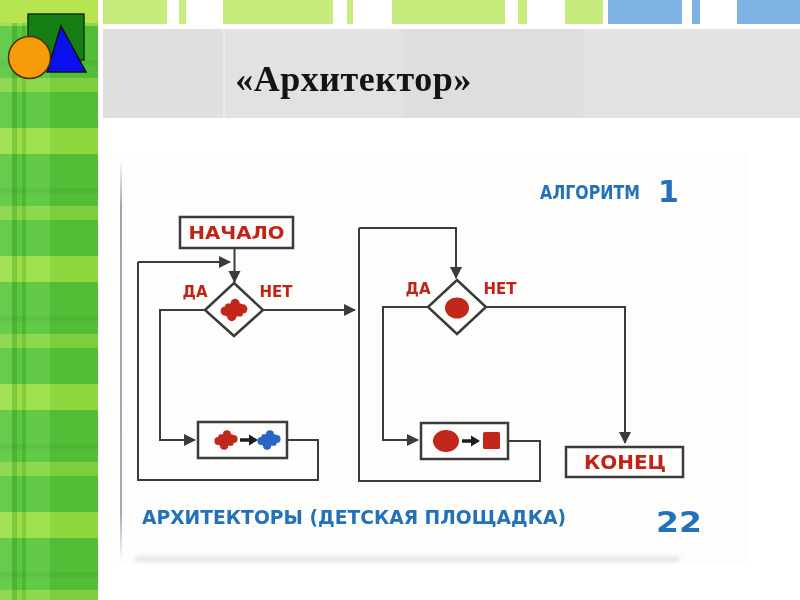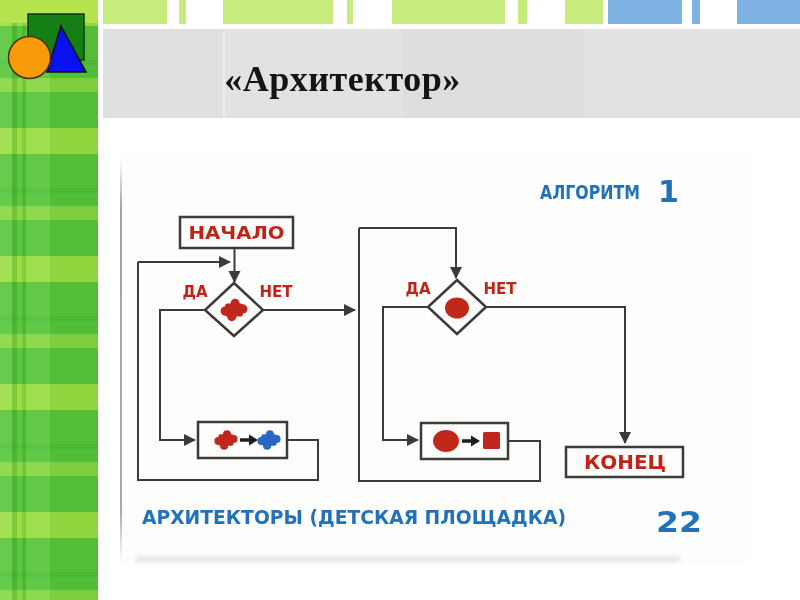--- a/index.html
+++ b/index.html
@@ -21,21 +21,21 @@
   .logo{position:absolute;left:0;top:0;width:110px;height:95px;}
 
   
   .strips{position:absolute;left:0;top:0;width:800px;height:24px;}
   .strip{position:absolute;top:0;height:24px;}
 
   
   .title-bar{position:absolute;left:103px;top:29px;width:697px;height:89px;background:#e2e2e2;
     background-image:linear-gradient(90deg, rgba(0,0,0,0.012) 0 120px, rgba(255,255,255,0.35) 120px 122px,
       rgba(0,0,0,0.0) 122px 300px, rgba(0,0,0,0.02) 300px 480px, rgba(0,0,0,0.0) 480px 100%);}
-  .title{position:absolute;left:89px;top:29px;width:507px;height:100px;display:flex;
+  .title{position:absolute;left:100px;top:29px;width:507px;height:100px;display:flex;
     align-items:center;justify-content:center;font-family:"Liberation Serif","DejaVu Serif",serif;
     font-weight:bold;font-size:36px;color:#141414;letter-spacing:.5px;}
 
   
   .scan{position:absolute;left:118px;top:152px;width:630px;height:412px;background:#fdfdfc;}
   .scan-edge-left{position:absolute;left:120px;top:160px;width:1.5px;height:400px;
     background:linear-gradient(180deg, rgba(150,150,150,0) 0, rgba(140,140,140,0.8) 12%,
       rgba(140,140,140,0.75) 88%, rgba(150,150,150,0) 100%);}
   .scan-smudge{position:absolute;left:135px;top:556px;width:545px;height:6px;
     background:rgba(190,190,190,0.35);filter:blur(2px);border-radius:3px;}

